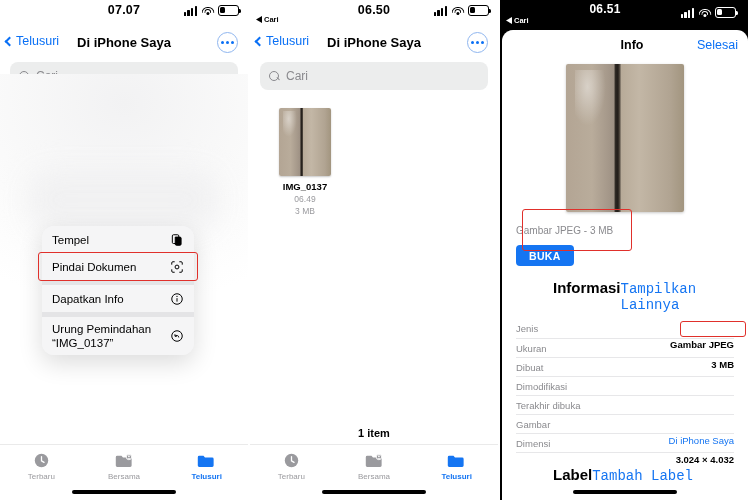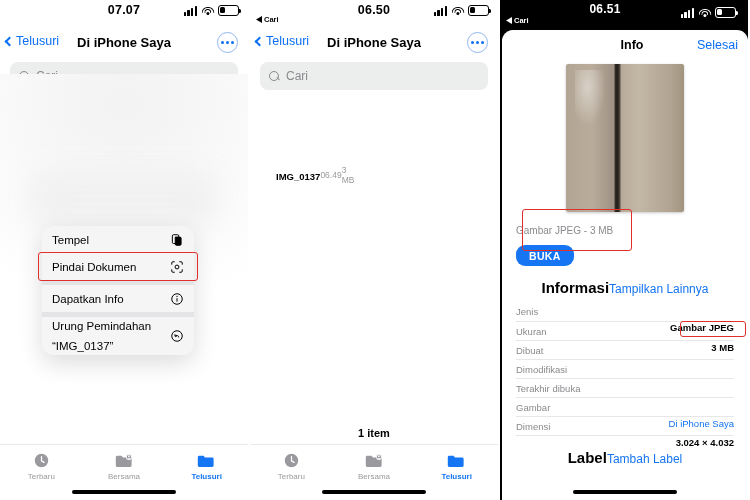--- a/index.html
+++ b/index.html
@@ -92,21 +92,21 @@
 
   .ctxmenu {
     position: absolute; left: 42px; top: 226px; width: 152px;
     background: #f5f5f6; border-radius: 12px; overflow: hidden;
     box-shadow: 0 8px 24px rgba(0,0,0,.14);
   }
   .ctx-item {
     height: 27px; padding: 0 10px; display: flex; align-items: center; justify-content: space-between;
     font-size: 11.5px; color: #000; background: #f5f5f6;
   }
-  .ctx-item.tall { height: 38px; line-height: 20px; }
+  .ctx-item.tall { height: 38px; line-height: 14px; }
   .ctx-item .lbl { white-space: pre-line; }
   .ctx-sep { height: 5px; background: #e4e4e6; }
   .ctx-ico { width: 14px; height: 14px; flex: 0 0 auto; color: #000; }
 
   .redbox { position: absolute; border: 1.6px solid #e0302b; border-radius: 3px; pointer-events: none; }
 
   
   .tabbar {
     position: absolute; left: 0; bottom: 0; width: 100%; height: 56px;
     background: #ffffff; display: flex; align-items: flex-start; padding-top: 7px;
@@ -115,21 +115,21 @@
   .tab { flex: 1; display: flex; flex-direction: column; align-items: center; gap: 3px; }
   .tab .tlabel { font-size: 8px; color: #9a9a9e; }
   .tab.active .tlabel { color: #1575f2; font-weight: bold; }
   .tabicon { width: 21px; height: 17px; display: flex; align-items: center; justify-content: center; }
   .homebar { position: absolute; left: 50%; transform: translateX(-50%); bottom: 6px; width: 104px; height: 4px; background: #000; border-radius: 2px; }
 
   .itemcount { position: absolute; left: 0; right: 0; bottom: 61px; text-align: center; font-size: 11px; font-weight: bold; color: #000; }
 
   
   .grid { padding: 18px 0 0 26px; }
-  .fileitem { width: 58px; display: flex; flex-direction: row; align-items: center; margin-top: 32px; }
+  .fileitem { width: 58px; display: flex; flex-direction: column; align-items: center; }
   .thumb {
     width: 52px; height: 68px; border-radius: 2px; overflow: hidden;
     box-shadow: 0 1px 2px rgba(0,0,0,.22);
   }
   .photo {
     width: 100%; height: 100%;
     background:
       linear-gradient(90deg,
         #b3a594 0%, #b9ac9b 22%, #9e9184 40.5%,
         #2c2722 42%, #241f1b 43.6%, #3a332c 45%,
@@ -155,29 +155,29 @@
 
   .heroimg {
     margin: 4px auto 0; width: 118px; height: 148px; border-radius: 2px; overflow: hidden;
     box-shadow: 0 1px 3px rgba(0,0,0,.22);
   }
   .fileblock { padding: 10px 14px 0; }
   .fbig { font-size: 14.5px; font-weight: bold; color: #000; }
   .fsub { margin-top: 3px; font-size: 10px; color: #8a8a8e; }
   .buka {
     margin: 9px 0 0 0; display: inline-flex; align-items: center; justify-content: center;
-    height: 21px; padding: 0 13px; border-radius: 9px; background: #1575f2;
+    height: 21px; padding: 0 13px; border-radius: 4px; background: #1575f2;
     color: #fff; font-size: 10.5px; font-weight: bold; letter-spacing: .3px;
   }
 
   .sect-head {
-    margin-top: 13px; padding: 0 27px 6px; display: flex; align-items: baseline; justify-content: center;
+    margin-top: 13px; padding: 0 27px 6px; display: flex; align-items: baseline; justify-content: flex-start; margin-left: 24px;
   }
   .sect-title { font-size: 15px; font-weight: bold; color: #000; }
-  .sect-link { font-size: 12px; color: #1575f2; }
+  .sect-link { font-size: 14px; color: #1575f2; font-family: Liberation Mono, monospace; }
 
   .info-row {
     margin: 0 14px; height: 19px; display: flex; align-items: center; justify-content: space-between;
     border-top: .6px solid #e7e7e9; font-size: 9.5px;
   }
   .info-row:first-of-type { border-top: none; }
   .ir-key { color: #8a8a8e; }
   .ir-val { color: #000; font-weight: bold; margin-top: 32px; }
   .ir-val.link { color: #1575f2; font-weight: normal; }
   .sect-gap { height: 10px; border-top: .6px solid #e7e7e9; margin: 0 14px; }

